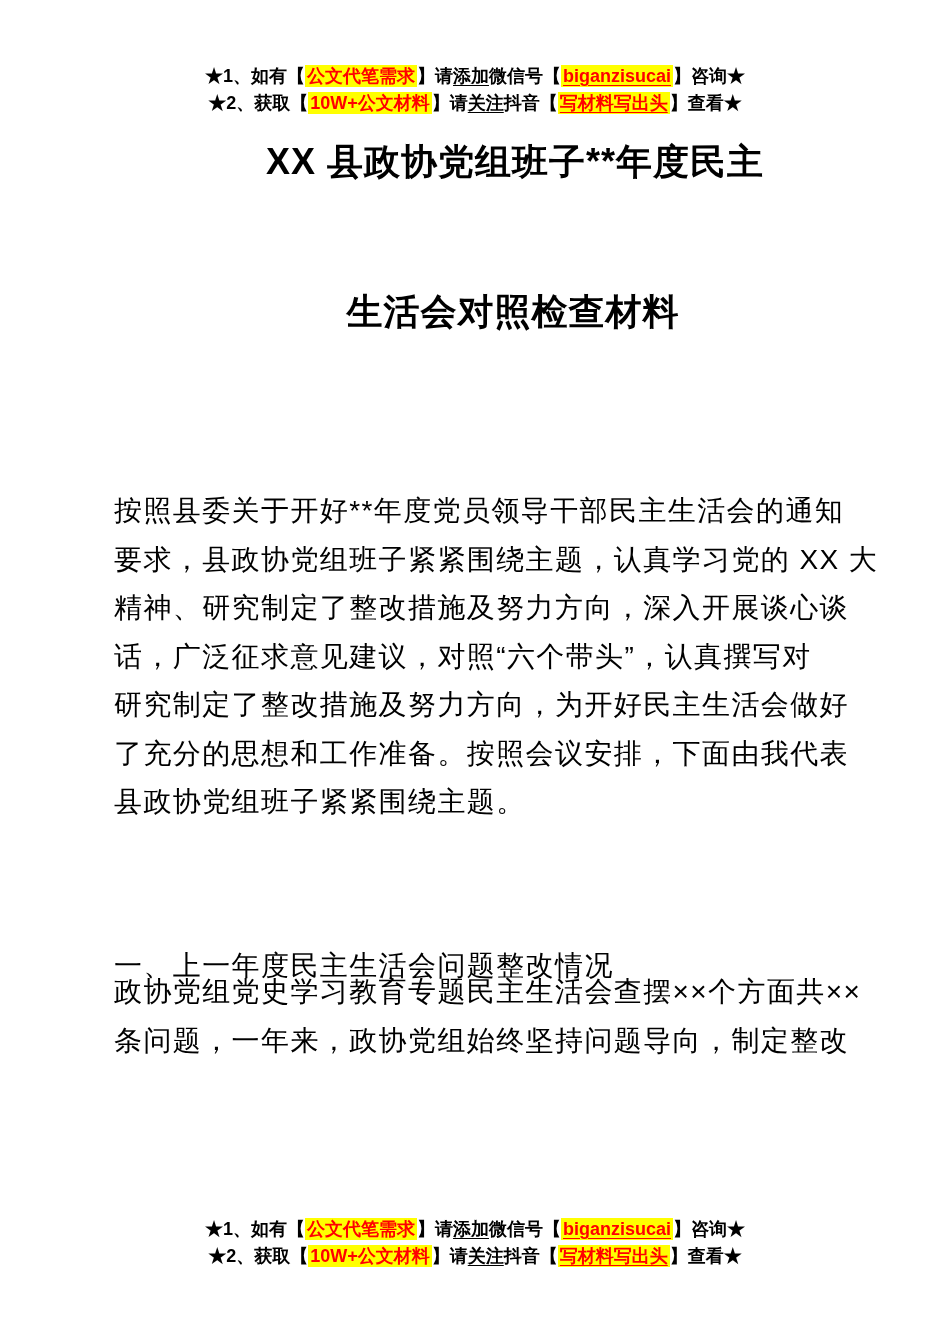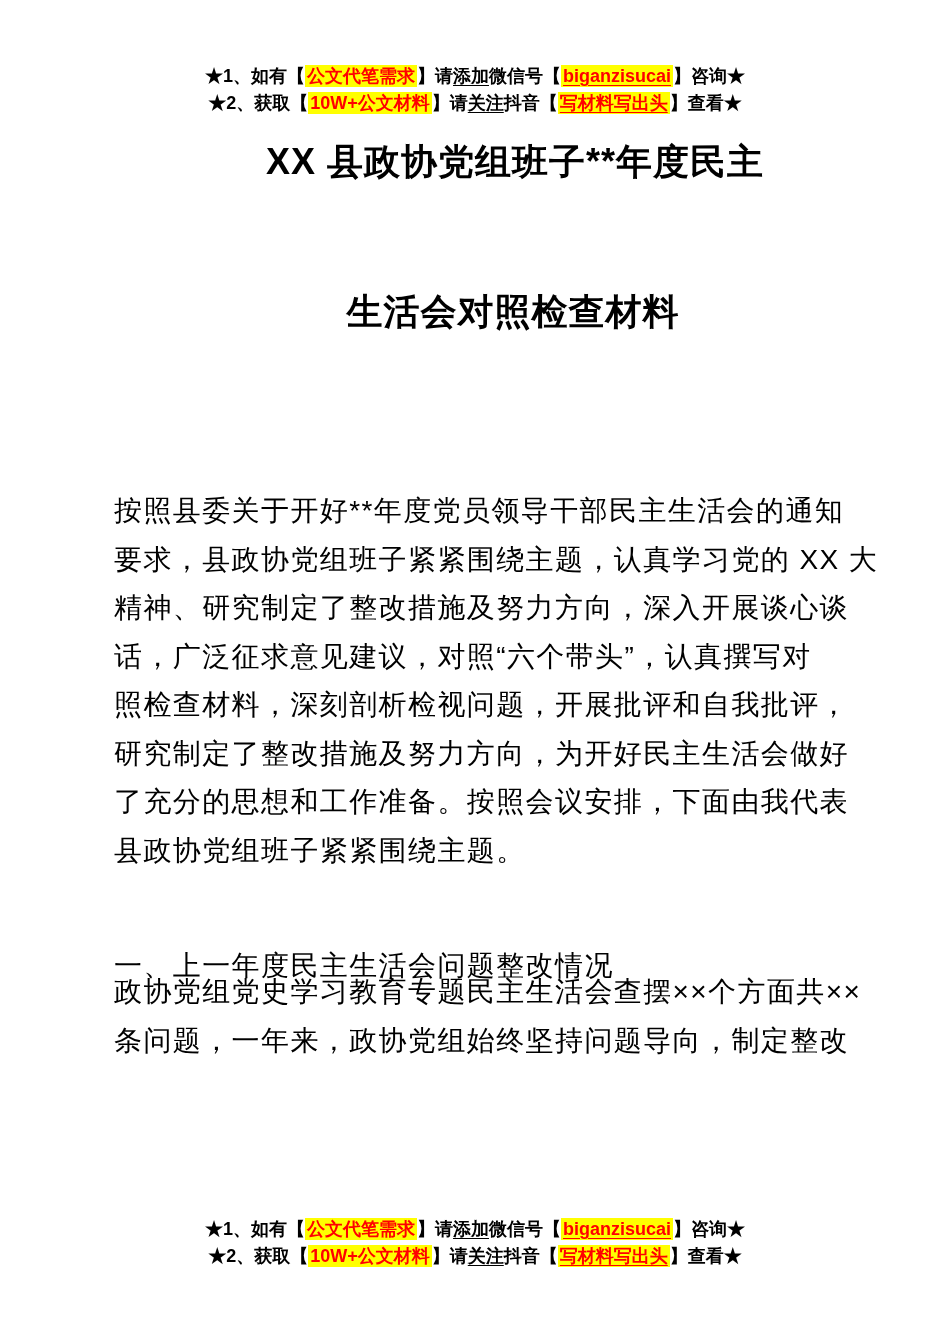--- a/index.html
+++ b/index.html
@@ -82,21 +82,20 @@
     </div>
 
   <h1 class="doc-title doc-title-1">XX 县政协党组班子**年度民主</h1>
   <h1 class="doc-title doc-title-2">生活会对照检查材料</h1>
 
   <div class="text-block para-1">
       <div class="text-line">按照县委关于开好**年度党员领导干部民主生活会的通知</div>
       <div class="text-line">要求，县政协党组班子紧紧围绕主题，认真学习党的 XX 大</div>
       <div class="text-line">精神、研究制定了整改措施及努力方向，深入开展谈心谈</div>
       <div class="text-line">话，广泛征求意见建议，对照“六个带头”，认真撰写对</div>
-      <div class="text-line">照检查材料，深刻剖析检视问题，开展批评和自我批评，</div>
       <div class="text-line">研究制定了整改措施及努力方向，为开好民主生活会做好</div>
       <div class="text-line">了充分的思想和工作准备。按照会议安排，下面由我代表</div>
       <div class="text-line">县政协党组班子紧紧围绕主题。</div>
     </div>
 
   <div class="text-block heading-1">
     <div class="text-line">一、上一年度民主生活会问题整改情况</div>
   </div>
 
   <div class="text-block para-2">

